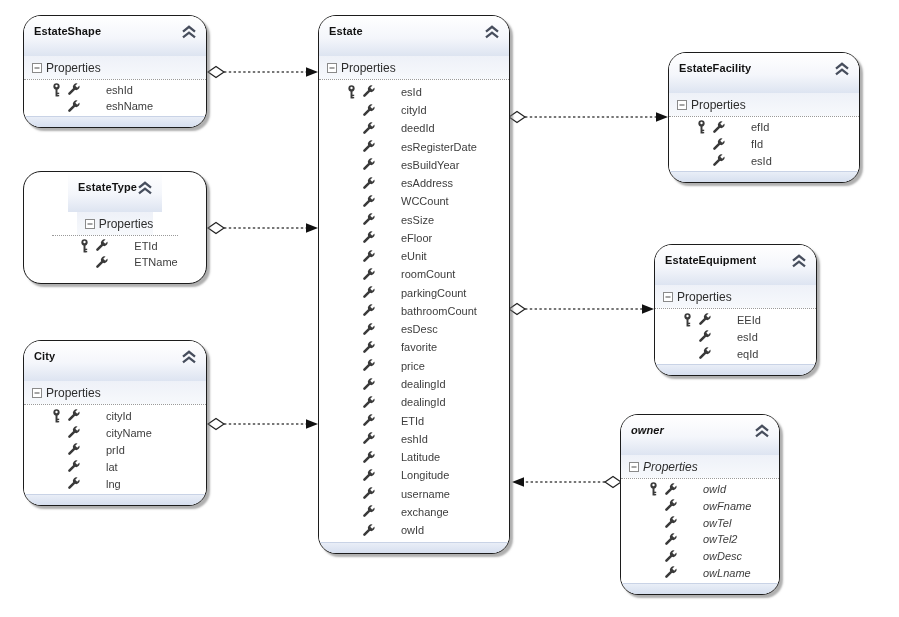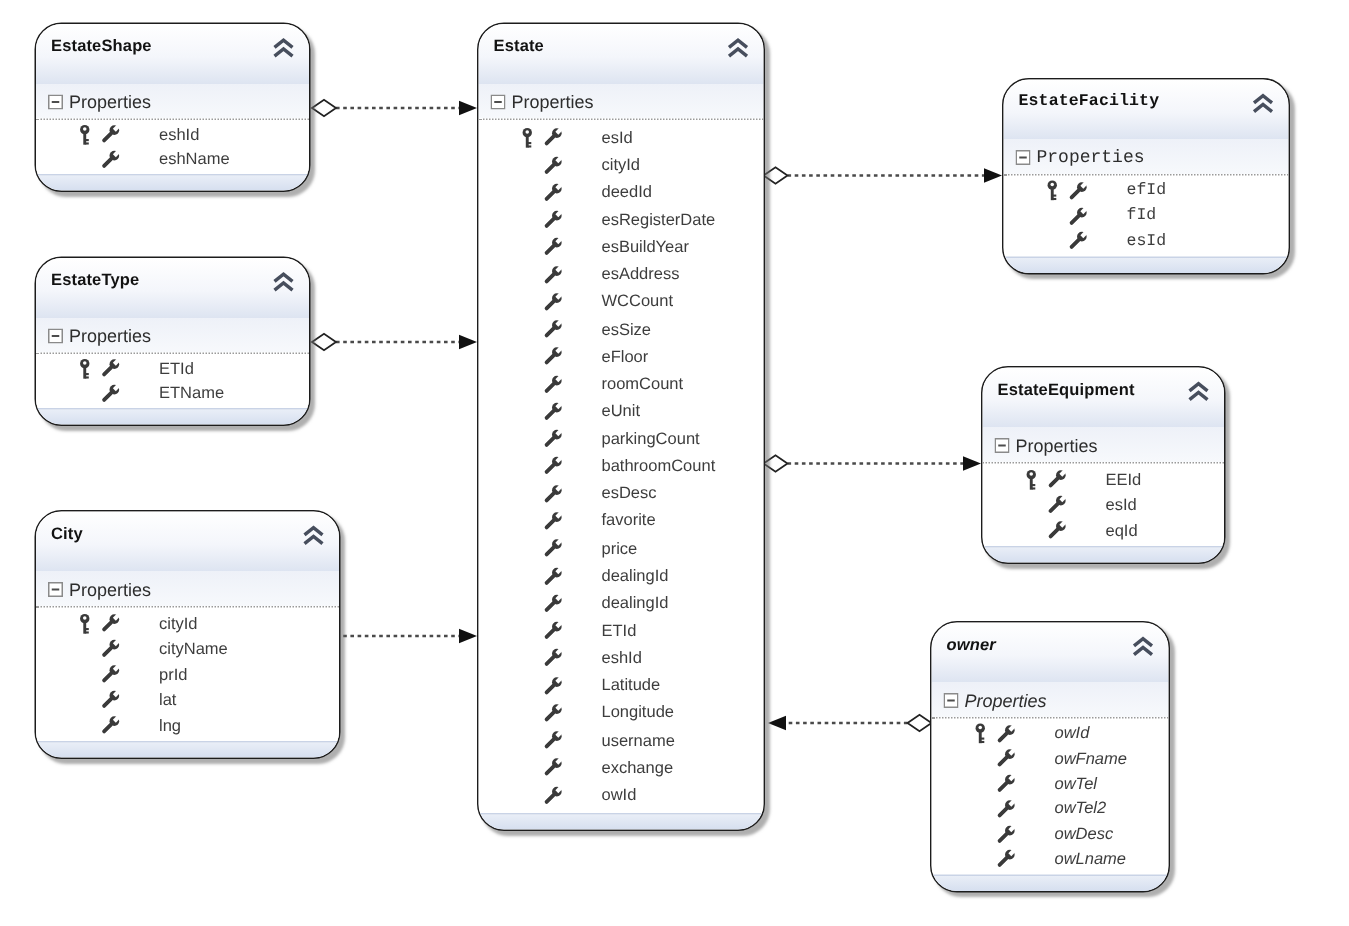--- a/index.html
+++ b/index.html
@@ -126,21 +126,21 @@
                 <rect x="5.7" y="-0.2" width="2.6" height="3.6" fill="#ffffff"></rect>
                 <rect x="5.8" y="5.2" width="2.4" height="8.4" rx="1.2" fill="#3a3a3a"></rect>
               </g>
             </svg>
           </span>
           <span class="prop-label">eshName</span>
         </div>
       </div>
     <div class="entity-footer"></div>
   </div>
-    <div class="entity" style="left: 23px; top: 171px; width: 184px; height: 113px;">
+    <div class="entity" style="left: 23px; top: 171px; width: 184px; height: 113px; align-items: center;">
     <div class="entity-header">
       <span class="entity-title">EstateType</span>
       <span class="collapse-btn">
         <svg width="16" height="14" viewBox="0 0 16 14">
           <polyline points="2,6.6 8,1.8 14,6.6" fill="none" stroke="#474e5d" stroke-width="2.3"></polyline>
           <polyline points="2,12.4 8,7.6 14,12.4" fill="none" stroke="#474e5d" stroke-width="2.3"></polyline>
         </svg>
       </span>
     </div>
     <div class="entity-section">
@@ -183,21 +183,21 @@
                 <rect x="5.7" y="-0.2" width="2.6" height="3.6" fill="#ffffff"></rect>
                 <rect x="5.8" y="5.2" width="2.4" height="8.4" rx="1.2" fill="#3a3a3a"></rect>
               </g>
             </svg>
           </span>
           <span class="prop-label">ETName</span>
         </div>
       </div>
     <div class="entity-footer"></div>
   </div>
-    <div class="entity" style="left: 23px; top: 340px; width: 204px; height: 166px;">
+    <div class="entity" style="left: 23px; top: 340px; width: 184px; height: 166px;">
     <div class="entity-header">
       <span class="entity-title">City</span>
       <span class="collapse-btn">
         <svg width="16" height="14" viewBox="0 0 16 14">
           <polyline points="2,6.6 8,1.8 14,6.6" fill="none" stroke="#474e5d" stroke-width="2.3"></polyline>
           <polyline points="2,12.4 8,7.6 14,12.4" fill="none" stroke="#474e5d" stroke-width="2.3"></polyline>
         </svg>
       </span>
     </div>
     <div class="entity-section">
@@ -435,34 +435,34 @@
           <span class="key-slot"></span>
           <span class="wrench-slot">
             <svg width="15" height="15" viewBox="0 0 14 14" style="overflow:visible">
               <g transform="rotate(45 7 7)">
                 <circle cx="7" cy="3.4" r="3" fill="#3a3a3a"></circle>
                 <rect x="5.7" y="-0.2" width="2.6" height="3.6" fill="#ffffff"></rect>
                 <rect x="5.8" y="5.2" width="2.4" height="8.4" rx="1.2" fill="#3a3a3a"></rect>
               </g>
             </svg>
           </span>
+          <span class="prop-label">eUnit</span>
+        </div>
+        <div class="prop-row">
+          <span class="key-slot"></span>
+          <span class="wrench-slot">
+            <svg width="15" height="15" viewBox="0 0 14 14" style="overflow:visible">
+              <g transform="rotate(45 7 7)">
+                <circle cx="7" cy="3.4" r="3" fill="#3a3a3a"></circle>
+                <rect x="5.7" y="-0.2" width="2.6" height="3.6" fill="#ffffff"></rect>
+                <rect x="5.8" y="5.2" width="2.4" height="8.4" rx="1.2" fill="#3a3a3a"></rect>
+              </g>
+            </svg>
+          </span>
           <span class="prop-label">roomCount</span>
-        </div>
-        <div class="prop-row">
-          <span class="key-slot"></span>
-          <span class="wrench-slot">
-            <svg width="15" height="15" viewBox="0 0 14 14" style="overflow:visible">
-              <g transform="rotate(45 7 7)">
-                <circle cx="7" cy="3.4" r="3" fill="#3a3a3a"></circle>
-                <rect x="5.7" y="-0.2" width="2.6" height="3.6" fill="#ffffff"></rect>
-                <rect x="5.8" y="5.2" width="2.4" height="8.4" rx="1.2" fill="#3a3a3a"></rect>
-              </g>
-            </svg>
-          </span>
-          <span class="prop-label">eUnit</span>
         </div>
         <div class="prop-row">
           <span class="key-slot"></span>
           <span class="wrench-slot">
             <svg width="15" height="15" viewBox="0 0 14 14" style="overflow:visible">
               <g transform="rotate(45 7 7)">
                 <circle cx="7" cy="3.4" r="3" fill="#3a3a3a"></circle>
                 <rect x="5.7" y="-0.2" width="2.6" height="3.6" fill="#ffffff"></rect>
                 <rect x="5.8" y="5.2" width="2.4" height="8.4" rx="1.2" fill="#3a3a3a"></rect>
               </g>
@@ -635,21 +635,21 @@
                 <rect x="5.7" y="-0.2" width="2.6" height="3.6" fill="#ffffff"></rect>
                 <rect x="5.8" y="5.2" width="2.4" height="8.4" rx="1.2" fill="#3a3a3a"></rect>
               </g>
             </svg>
           </span>
           <span class="prop-label">owId</span>
         </div>
       </div>
     <div class="entity-footer"></div>
   </div>
-    <div class="entity" style="left: 668px; top: 52px; width: 192px; height: 131px; font-family: Liberation Mono, monospace;">
+    <div class="entity" style="left: 668px; top: 52px; width: 192px; height: 131px;">
     <div class="entity-header">
       <span class="entity-title">EstateFacility</span>
       <span class="collapse-btn">
         <svg width="16" height="14" viewBox="0 0 16 14">
           <polyline points="2,6.6 8,1.8 14,6.6" fill="none" stroke="#474e5d" stroke-width="2.3"></polyline>
           <polyline points="2,12.4 8,7.6 14,12.4" fill="none" stroke="#474e5d" stroke-width="2.3"></polyline>
         </svg>
       </span>
     </div>
     <div class="entity-section">

